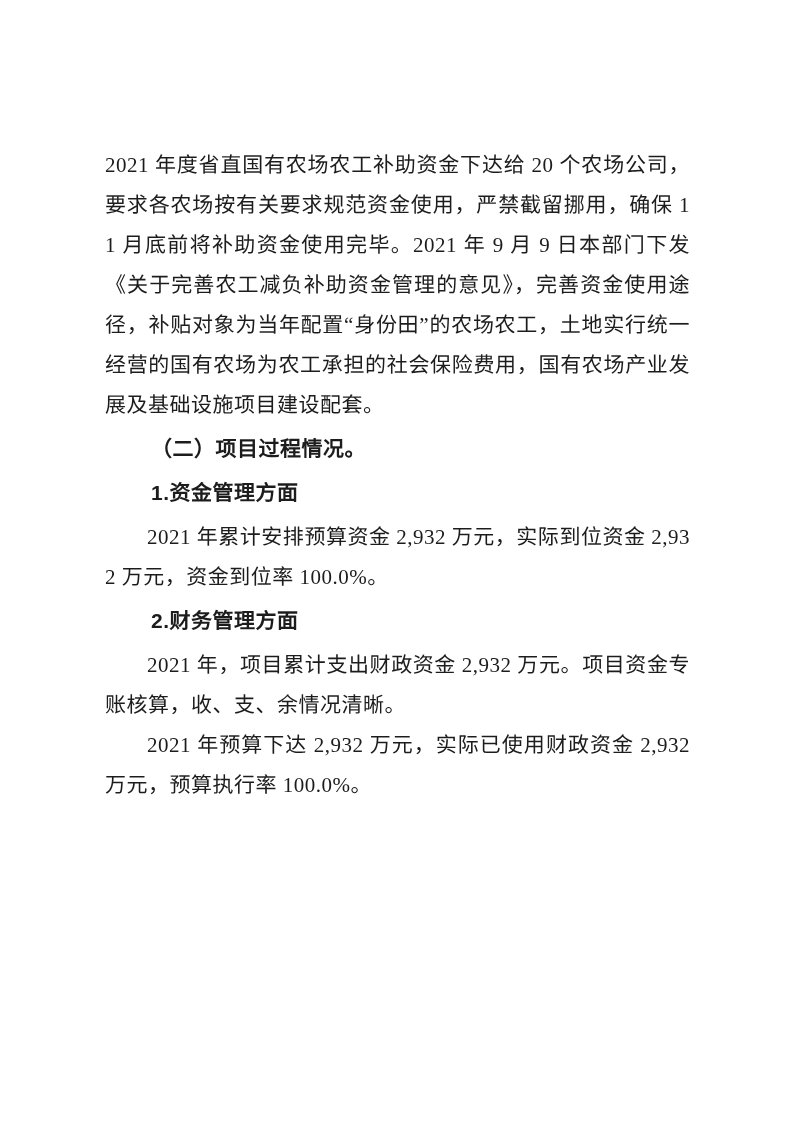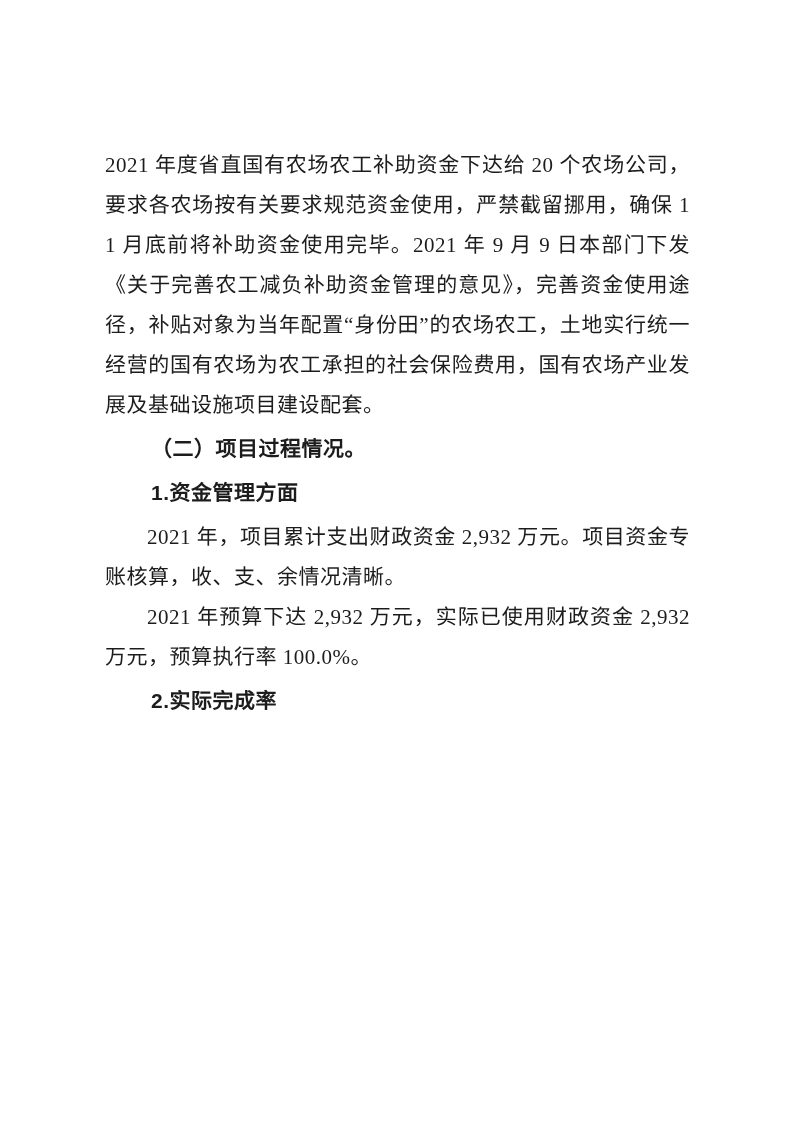--- a/index.html
+++ b/index.html
@@ -54,18 +54,20 @@
   }
 </style>
 </head>
 <body>
 
 <div class="page">
   <div class="content">
     <p class="para no-indent">2021 年度省直国有农场农工补助资金下达给 20 个农场公司，要求各农场按有关要求规范资金使用，严禁截留挪用，确保 11 月底前将补助资金使用完毕。2021 年 9 月 9 日本部门下发《关于完善农工减负补助资金管理的意见》，完善资金使用途径，补贴对象为当年配置“身份田”的农场农工，土地实行统一经营的国有农场为农工承担的社会保险费用，国有农场产业发展及基础设施项目建设配套。</p>
     <p class="heading">（二）项目过程情况。</p>
     <p class="heading">1.资金管理方面</p>
+    <p class="para">2021 年累计安排预算资金 2,932 万元，实际到位资金 2,932 万元，资金到位率 100.0%。</p>
+    <p class="heading">2.财务管理方面</p>
     <p class="para">2021 年，项目累计支出财政资金 2,932 万元。项目资金专账核算，收、支、余情况清晰。</p>
     <p class="para">2021 年预算下达 2,932 万元，实际已使用财政资金 2,932 万元，预算执行率 100.0%。</p>
     <p class="heading">2.实际完成率</p>
   </div>
   <div class="page-number">-37-</div>
 </div>
 
 </body></html>

